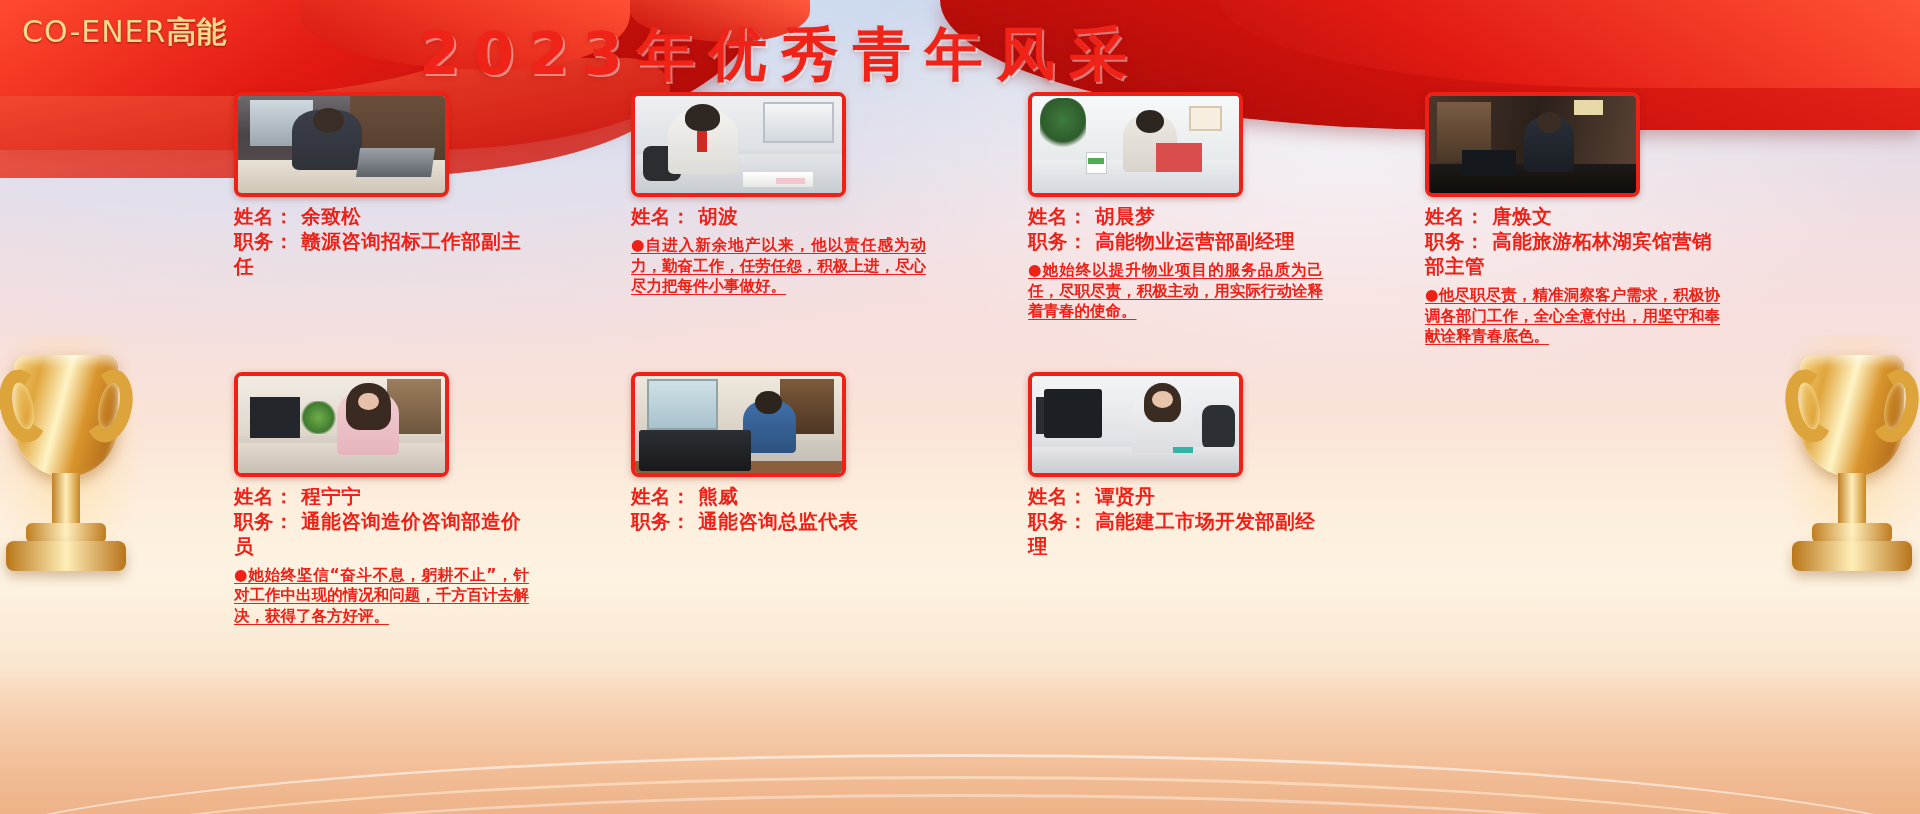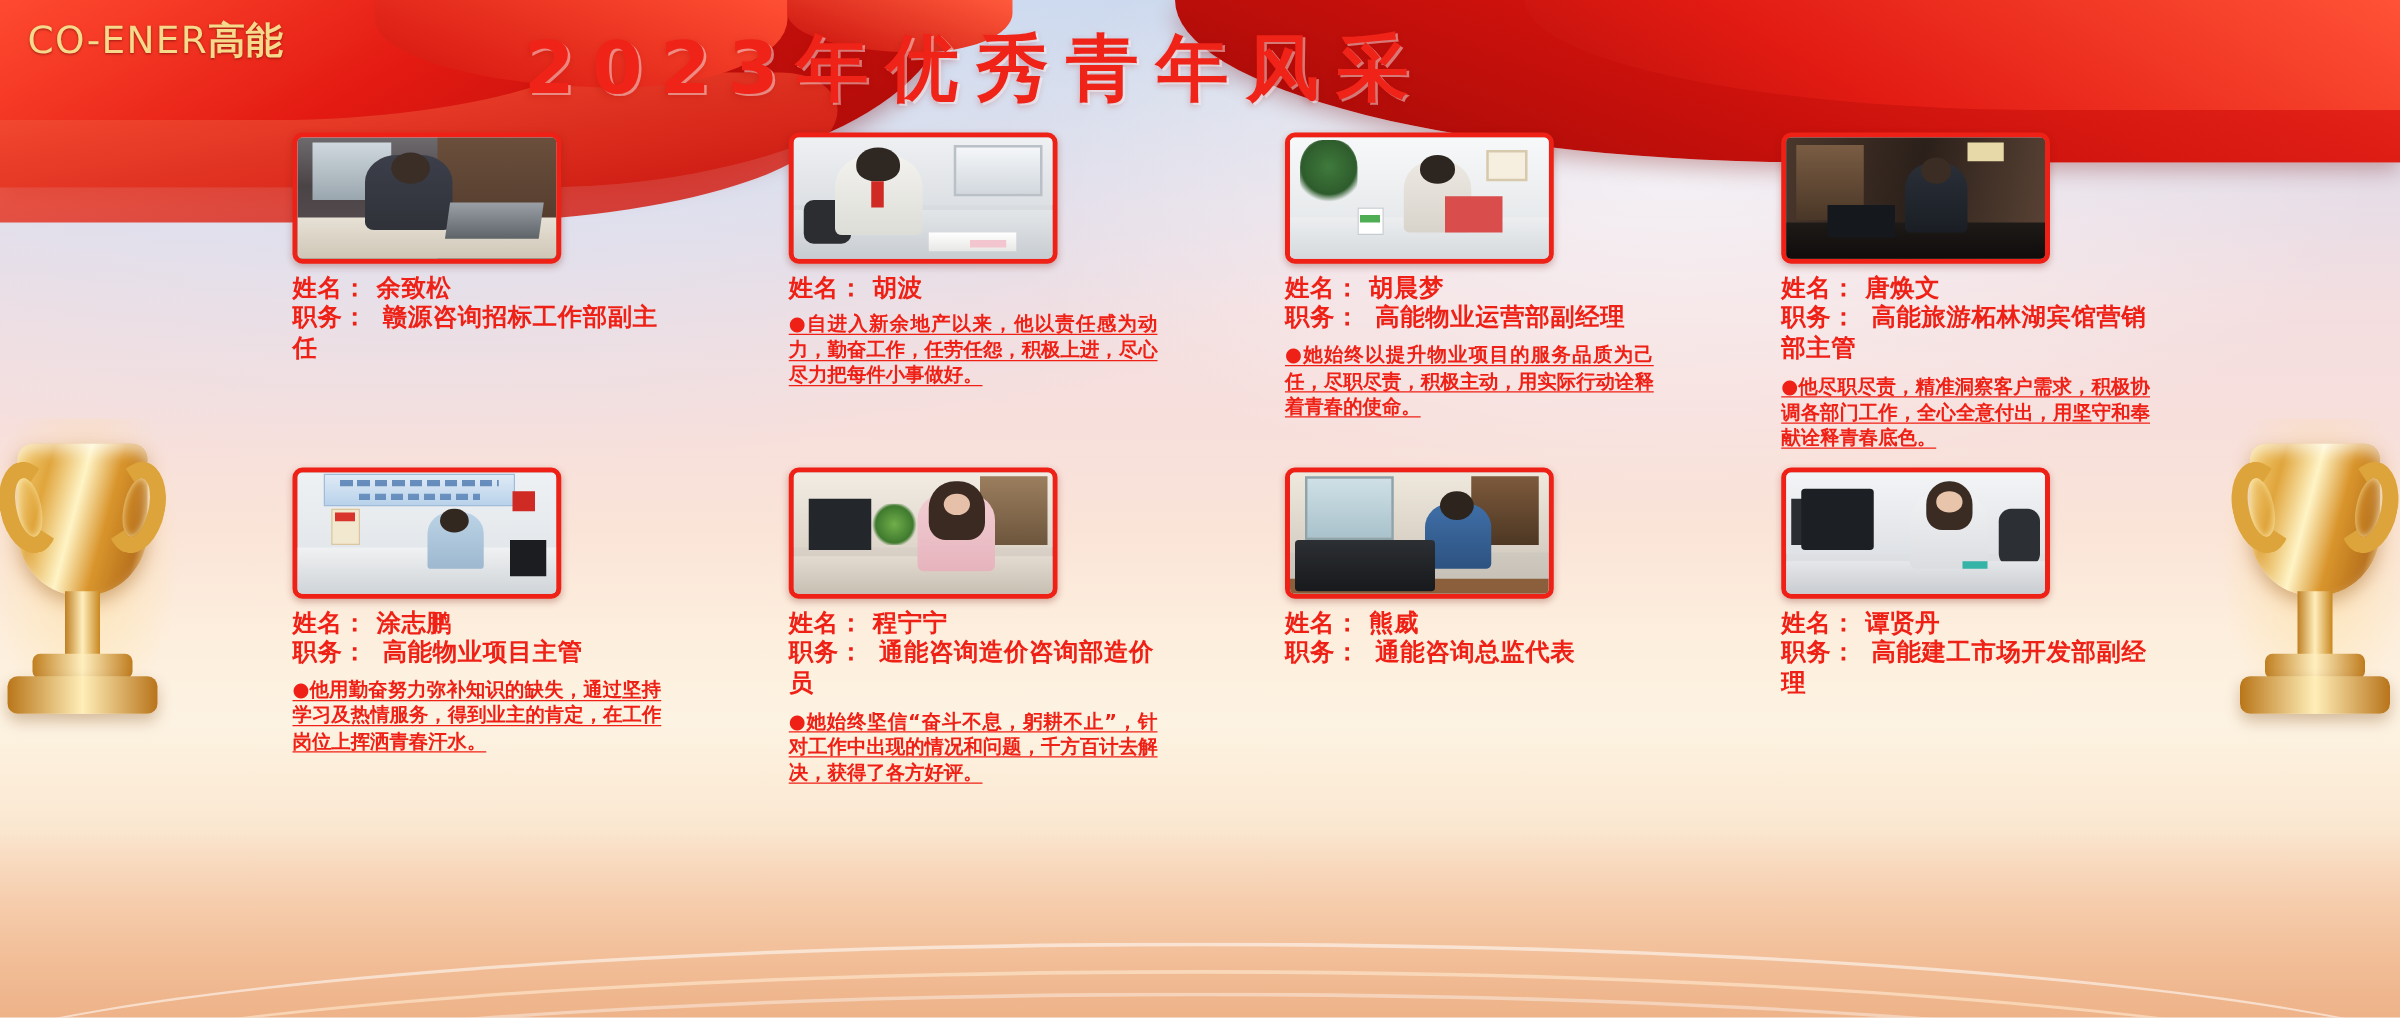--- a/index.html
+++ b/index.html
@@ -140,39 +140,39 @@
     position:absolute; left:-5%; width:110%; height:120px;
     border-top:3px solid rgba(255,255,255,.55);
     border-radius:50%/100% 100% 0 0;
   }
   .wave-line.w1 { bottom:-60px; }
   .wave-line.w2 { bottom:-82px; border-top-color:rgba(255,235,210,.6); }
   .wave-line.w3 { bottom:-100px; border-top-color:rgba(255,255,255,.4); }
 
   
   .grid {
-    position:absolute; left:234px; top:106px; width:1452px; z-index:20;
-    display:grid; grid-template-columns:repeat(4, 295px); gap:0 102px;
+    position:absolute; left:234px; top:92px; width:1452px; z-index:20;
+    display:grid; grid-template-columns:repeat(4, 295px); gap:12px 102px;
   }
   .card { width:295px; }
   .card.r2 { margin-top:13px; }
 
   .photo {
     width:215px; height:105px; border:4px solid #ef2016; border-radius:8px;
     overflow:hidden; position:relative; background:#c9ccd2;
     box-shadow:0 2px 6px rgba(120,30,20,.3);
   }
   .photo .scene { position:absolute; inset:0; }
 
   .name-line, .role-line {
     color:#ef2016; font-weight:700; font-size:19.5px; line-height:25px;
     letter-spacing:0.5px; white-space:nowrap;
   }
   .name-line { margin-top:7px; }
-  .role-line { white-space:normal;font-family:Liberation Mono, monospace; }
+  .role-line { white-space:normal; }
   .desc {
     margin-top:6px; color:#ef2016; font-size:15.5px; line-height:20.5px;
     font-weight:700; text-align:justify; text-justify:inter-ideograph;
     text-decoration:underline; text-decoration-color:#ef2016;
     text-underline-offset:3px; text-decoration-thickness:1px;
   }
 
   
   .sc { position:absolute; }
   .p1 { background:linear-gradient(180deg,#6d6a6d 0%,#4b4447 40%,#5a5050 100%); inset:0; }
@@ -367,41 +367,20 @@
           <div class="pers"></div>
           <div class="head"></div>
           <div class="mon"></div>
         </div>
     </div>
     <div class="name-line">姓名：  唐焕文</div>
     <div class="role-line">职务：  高能旅游柘林湖宾馆营销部主管</div>
     <div class="desc">●他尽职尽责，精准洞察客户需求，积极协调各部门工作，全心全意付出，用坚守和奉献诠释青春底色。</div>
   </div>
 
-  <div class="card r2">
-    <div class="photo">
-      <div class="scene p5 sc">
-          <div class="banner">
-            <i></i>
-            <u></u>
-          </div>
-          <div class="poster">
-            <b></b>
-          </div>
-          <div class="counter"></div>
-          <div class="pers"></div>
-          <div class="head"></div>
-          <div class="mon"></div>
-          <div class="redtag"></div>
-        </div>
-    </div>
-    <div class="name-line">姓名：  涂志鹏</div>
-    <div class="role-line">职务：  高能物业项目主管</div>
-    <div class="desc">●他用勤奋努力弥补知识的缺失，通过坚持学习及热情服务，得到业主的肯定，在工作岗位上挥洒青春汗水。</div>
-  </div>
 
   <div class="card r2">
     <div class="photo">
       <div class="scene p6 sc">
           <div class="wall"></div>
           <div class="shelf"></div>
           <div class="mon"></div>
           <div class="plant"></div>
           <div class="desk"></div>
           <div class="pers"></div>

